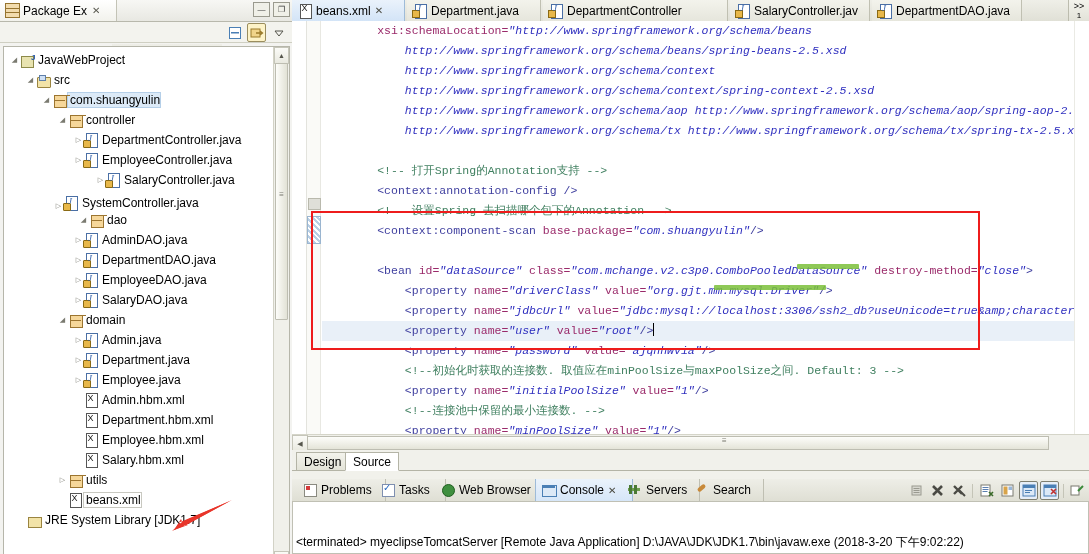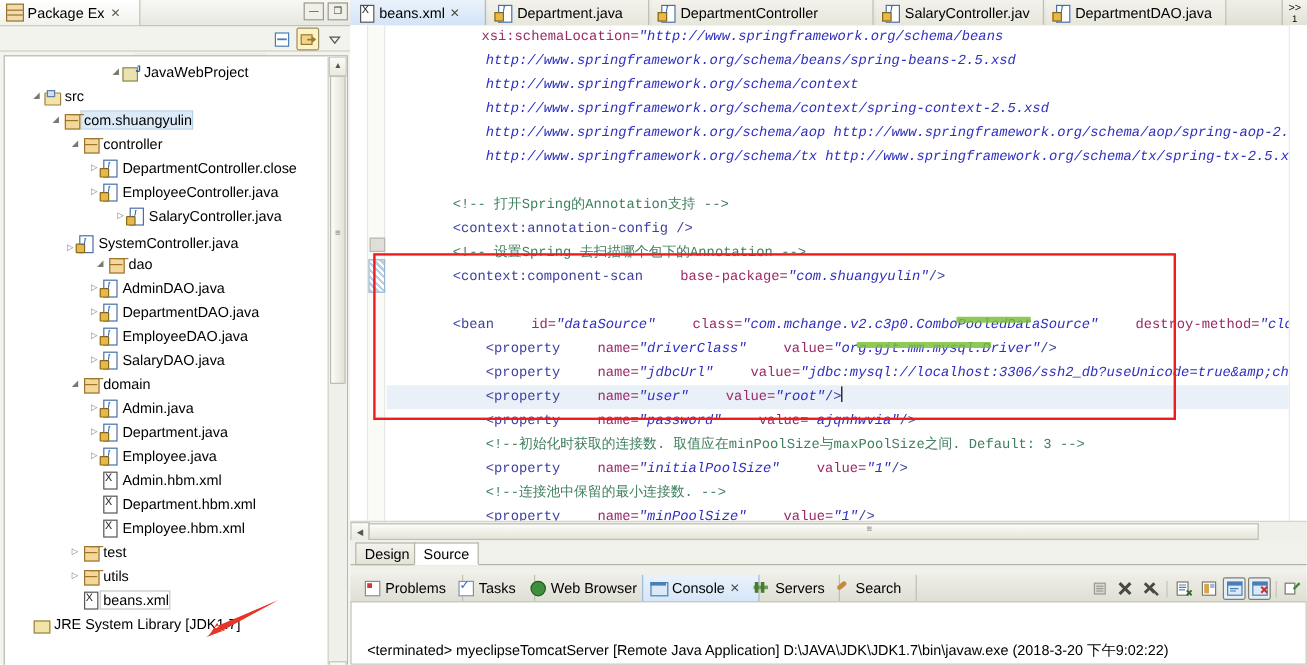--- a/index.html
+++ b/index.html
@@ -85,21 +85,21 @@
   .ed-marker2{position:absolute;left:15px;top:195px;width:12px;height:26px;
     background:repeating-linear-gradient(45deg,#b9cfe4 0 2px,#ffffff 2px 4px);border:1px solid #9ab5d0;}
   .ed-rightbar{position:absolute;right:0;top:0;width:14px;height:100%;background:#ffffff;border-left:1px solid #eaeae4;}
 
   .code{position:absolute;left:30px;top:0px;right:15px;bottom:0;overflow:hidden;
     font-family:"Liberation Mono","DejaVu Sans Mono",monospace;font-size:11.5px;line-height:20px;
     white-space:pre;}
   .cl{height:20px;position:relative;}
   .cl.hl{background:#e9f0f8;}
   .tg{color:#3f3f9f;}
-  .at{color:#9a2a6a;margin-left:24px;}
+  .at{color:#9a2a6a;}
   .vl{color:#2f2fbf;font-style:italic;}
   .cm{color:#3f7f5f;}
   .pl{color:#000;}
   .blue-it{color:#2f2fbf;font-style:italic;}
   .caret{display:inline-block;width:1px;height:13px;background:#000;vertical-align:-2px;}
 
   .red-box{position:absolute;left:19px;top:190px;width:665px;height:135px;border:2.5px solid #ee1c1c;pointer-events:none;}
   .green-hl{position:absolute;height:5px;background:#7bbf3a;opacity:.85;border-radius:1px;}
 
   .ed-hscroll{position:absolute;left:0;bottom:0;width:797px;height:15px;background:#f0f0ea;border-top:1px solid #d5d5c9;}
@@ -121,21 +121,21 @@
   .btab{position:absolute;top:0;height:22px;display:flex;align-items:center;gap:4px;padding:0 6px;font-size:12px;white-space:nowrap;}
   .btab.active{background:linear-gradient(#eaf2fb,#d6e6f8);border-right:1px solid #9ebbd8;border-left:1px solid #9ebbd8;}
   .btab.inactive{border-right:1px solid #bfbfb2;}
   .bt-tools{position:absolute;right:2px;top:2px;display:flex;align-items:center;gap:2px;}
   .bic{width:17px;height:17px;display:flex;align-items:center;justify-content:center;border:1px solid transparent;}
   .bic.pressed{border:1px solid #7f7f70;background:#e6eef8;border-radius:2px;}
   .bsep{width:1px;height:14px;background:#c4c4b7;margin:0 2px;}
   .console-body{position:absolute;left:0;top:22px;width:797px;height:53px;background:#ffffff;border:1px solid #c0c0b4;
     box-sizing:border-box;overflow:hidden;
     font-family:"Liberation Mono","DejaVu Sans Mono",monospace;font-size:11.5px;line-height:16px;white-space:pre;}
-  .console-body .ln{padding-left:13px;}
+  .console-body .ln{padding-left:3px;}
   .term-hdr{font-family:"Liberation Sans",sans-serif;font-size:12px;color:#000;}
 
   
   .ti{display:inline-block;position:relative;width:13px;height:14px;flex:0 0 13px;}
   .ti-x:before{content:"";position:absolute;left:1px;top:0;width:10px;height:13px;background:#fff;border:1px solid #555;}
   .ti-x:after{content:"X";position:absolute;left:2.5px;top:-1px;font-size:9px;color:#222;font-family:"Liberation Sans",sans-serif;}
   .ti-j:before{content:"";position:absolute;left:1px;top:0;width:10px;height:13px;background:#fff;border:1px solid #4a6fa5;}
   .ti-j:after{content:"J";position:absolute;left:3px;top:-1px;font-size:9px;color:#2c5ca8;font-family:"Liberation Serif",serif;font-style:italic;}
   .ti-lock{position:absolute;left:-2px;bottom:0;width:6px;height:6px;background:#e8b84a;border:1px solid #8a6a14;}
   .ti-pkgex{width:13px;height:13px;background:#f2dcae;border:1px solid #96742f;position:relative;}
@@ -200,21 +200,21 @@
         <div class="vt-ic">
           <svg width="10" height="10" viewBox="0 0 10 10">
               <path d="M1 3 L9 3 L5 8 Z" fill="none" stroke="#55554c"></path>
             </svg>
         </div>
       </div>
     </div>
 
     <div class="tree-wrap">
       <div class="tree" id="tree-root">
-          <div class="trow" style="padding-left: 6px; justify-content: center;">
+          <div class="trow" style="padding-left: 6px;">
             <span class="arw">◢</span>
             <span class="ico">
               <span class="g g-proj"></span>
             </span>
             <span class="lbl">JavaWebProject</span>
           </div>
           <div class="trow" style="padding-left: 22px;">
             <span class="arw">◢</span>
             <span class="ico">
               <span class="g g-src"></span>
@@ -235,21 +235,21 @@
             </span>
             <span class="lbl">controller</span>
           </div>
           <div class="trow" style="padding-left: 70px;">
             <span class="arw">▷</span>
             <span class="ico">
               <span class="g g-java">
                 <span class="g-lock"></span>
               </span>
             </span>
-            <span class="lbl">DepartmentController.close</span>
+            <span class="lbl">DepartmentController.java</span>
           </div>
           <div class="trow" style="padding-left: 70px;">
             <span class="arw">▷</span>
             <span class="ico">
               <span class="g g-java">
                 <span class="g-lock"></span>
               </span>
             </span>
             <span class="lbl">EmployeeController.java</span>
           </div>
@@ -362,26 +362,26 @@
             </span>
             <span class="lbl">Department.hbm.xml</span>
           </div>
           <div class="trow" style="padding-left: 70px;">
             <span class="arw"></span>
             <span class="ico">
               <span class="g g-xml"></span>
             </span>
             <span class="lbl">Employee.hbm.xml</span>
           </div>
-          <div class="trow" style="padding-left: 54px;">
-            <span class="arw">▷</span>
-            <span class="ico">
-              <span class="g g-pkg"></span>
-            </span>
-            <span class="lbl">test</span>
+          <div class="trow" style="padding-left: 70px;">
+            <span class="arw"></span>
+            <span class="ico">
+              <span class="g g-xml"></span>
+            </span>
+            <span class="lbl">Salary.hbm.xml</span>
           </div>
           <div class="trow" style="padding-left: 54px;">
             <span class="arw">▷</span>
             <span class="ico">
               <span class="g g-pkg"></span>
             </span>
             <span class="lbl">utils</span>
           </div>
           <div class="trow boxed" style="padding-left: 54px;">
             <span class="arw"></span>

